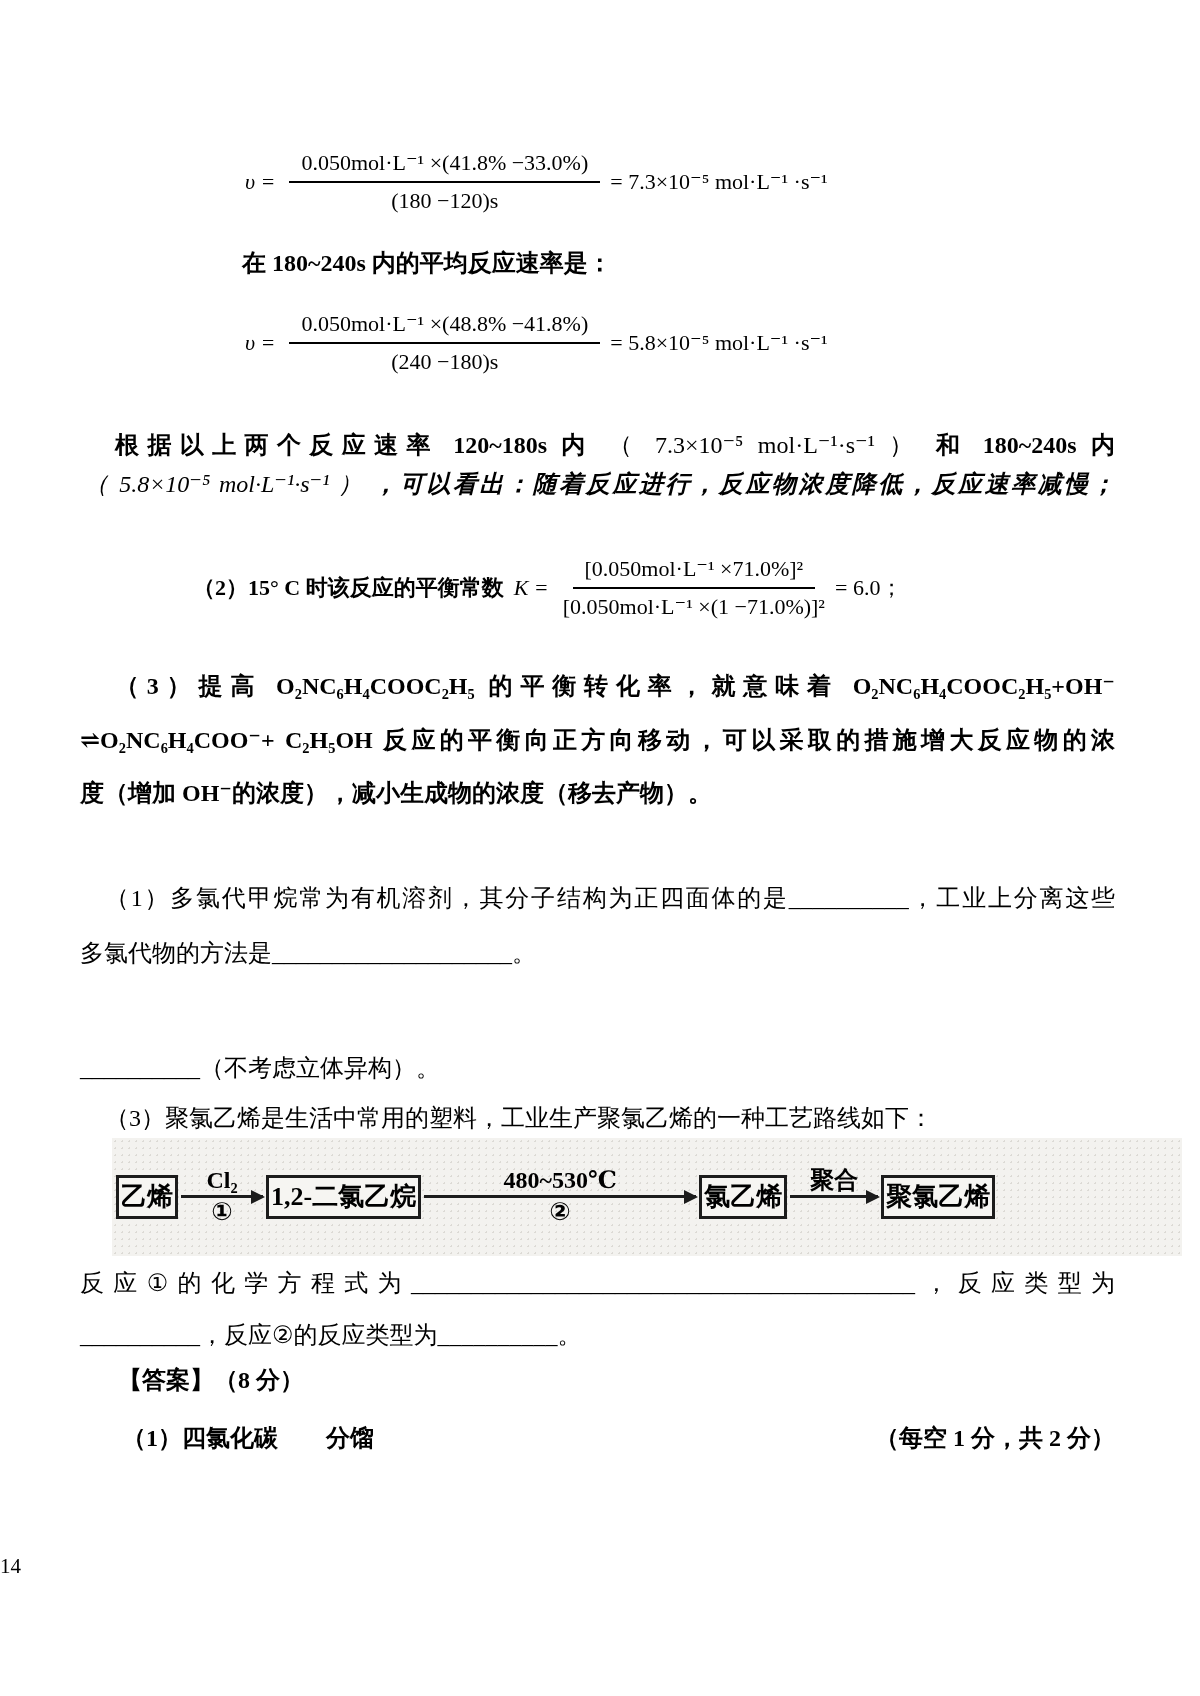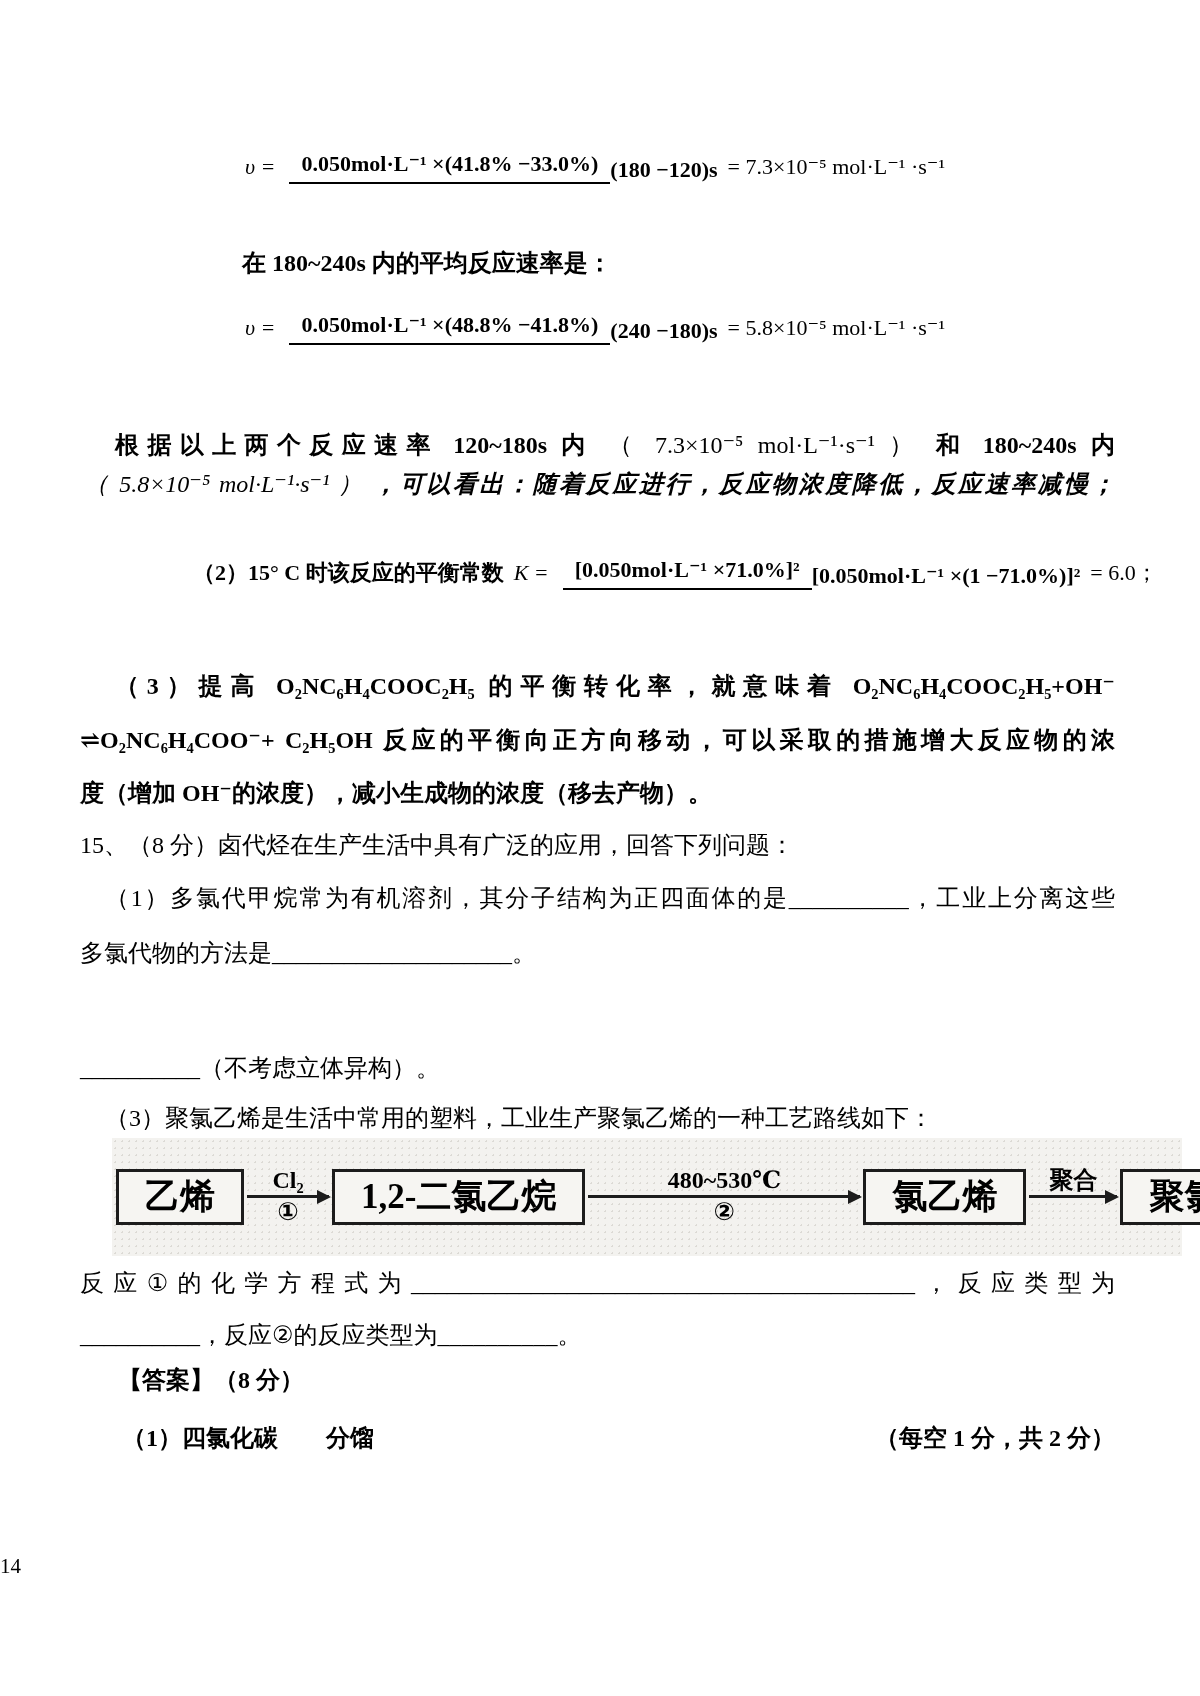--- a/index.html
+++ b/index.html
@@ -26,41 +26,41 @@
 
   
   .formula {
     position:absolute;
     display:flex;
     align-items:center;
     gap:10px;
     font-size:22px;
     white-space:nowrap;
   }
-  .frac { display:inline-flex; flex-direction:row; align-items:center;font-weight:bold; }
+  .frac { display:inline-flex; flex-direction:column; align-items:center; }
   .frac .num { padding:0 12px 5px; border-bottom:2px solid #000; }
   .frac .den { padding-top:5px; }
 
   
   .diagram {
     position:absolute;
     top:1138px; left:112px;
     width:1070px; height:118px;
     display:flex; align-items:center;
     font-weight:bold;
     background-color:#f3f2ef;
     background-image:radial-gradient(#dcdad5 1px, transparent 1px);
     background-size:7px 7px;
     padding:0 4px;
     box-sizing:border-box;
   }
   .dbox {
     border:3px solid #1c1c1c;
-    padding:3px 26px;
-    font-size:35px;
+    padding:3px 2px;
+    font-size:26px;
     line-height:1.25;
     white-space:nowrap;
     background:#f6f5f2;
   }
   .darr {
     display:flex; flex-direction:column; align-items:center;
     margin:0 3px;
   }
   .darr .atop { font-size:24px; line-height:1.15; min-height:28px; }
   .darr .abot { font-size:25px; line-height:1.15; min-height:29px; }
@@ -128,21 +128,20 @@
       <span class="num">[0.050mol·L⁻¹ ×71.0%]²</span>
       <span class="den">[0.050mol·L⁻¹ ×(1 −71.0%)]²</span>
     </span>
     <span>= 6.0；</span>
   </div>
 
   <div class="line bold jfull" style="top:662px; left:115px; right:85px;">（3）提高 O₂NC₆H₄COOC₂H₅ 的平衡转化率，就意味着 O₂NC₆H₄COOC₂H₅+OH⁻</div>
   <div class="line bold" style="top:769px; left:80px;">度（增加 OH⁻的浓度），减小生成物的浓度（移去产物）。</div>
   <div class="line bold jfull" style="top:716px; left:80px; right:85px;">⇌O₂NC₆H₄COO⁻+ C₂H₅OH 反应的平衡向正方向移动，可以采取的措施增大反应物的浓</div>
 
-  <div class="line" style="top:821px; left:80px;">15、（8 分）卤代烃在生产生活中具有广泛的应用，回答下列问题：</div>
   <div class="line jfull" style="top:874px; left:105px; right:85px;">（1）多氯代甲烷常为有机溶剂，其分子结构为正四面体的是__________，工业上分离这些</div>
   <div class="line" style="top:929px; left:80px;">多氯代物的方法是____________________。</div>
   <div class="line" style="top:1044px; left:80px;">__________（不考虑立体异构）。</div>
   <div class="line" style="top:1094px; left:105px;">（3）聚氯乙烯是生活中常用的塑料，工业生产聚氯乙烯的一种工艺路线如下：</div>
 
   <div class="diagram">
     <div class="dbox">乙烯</div>
     <div class="darr a1">
       <div class="atop">Cl₂</div>
       <div class="ashaft"></div>

